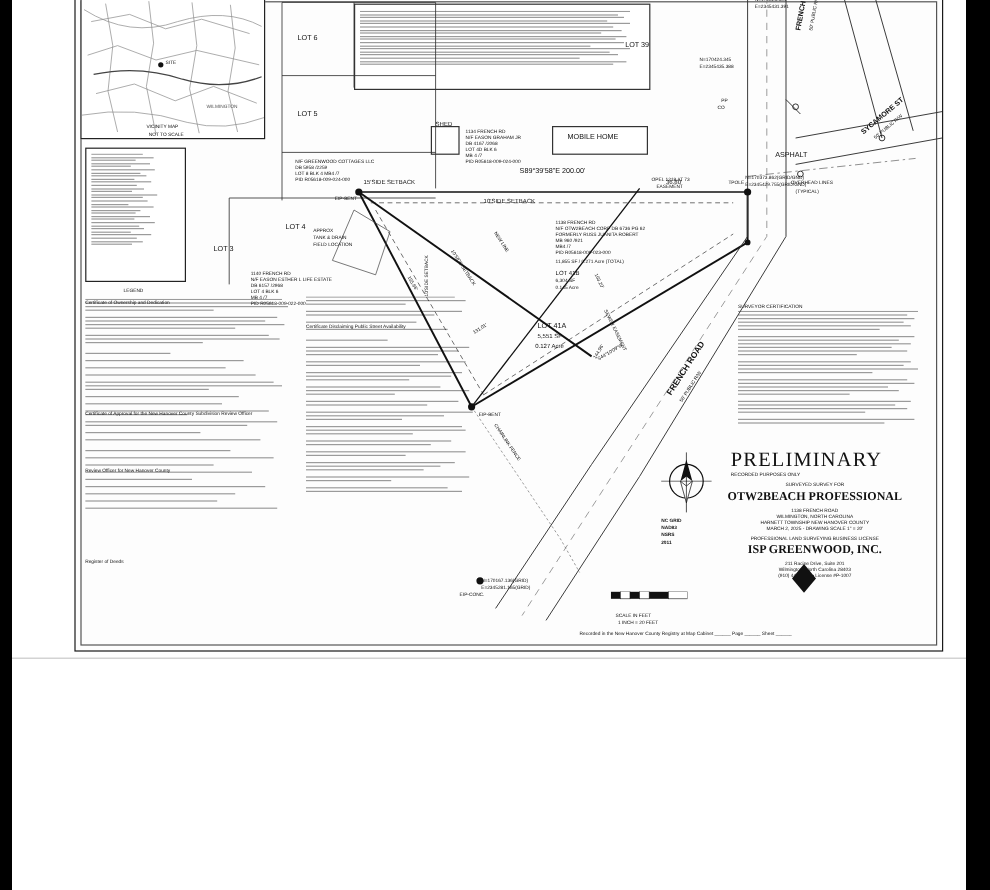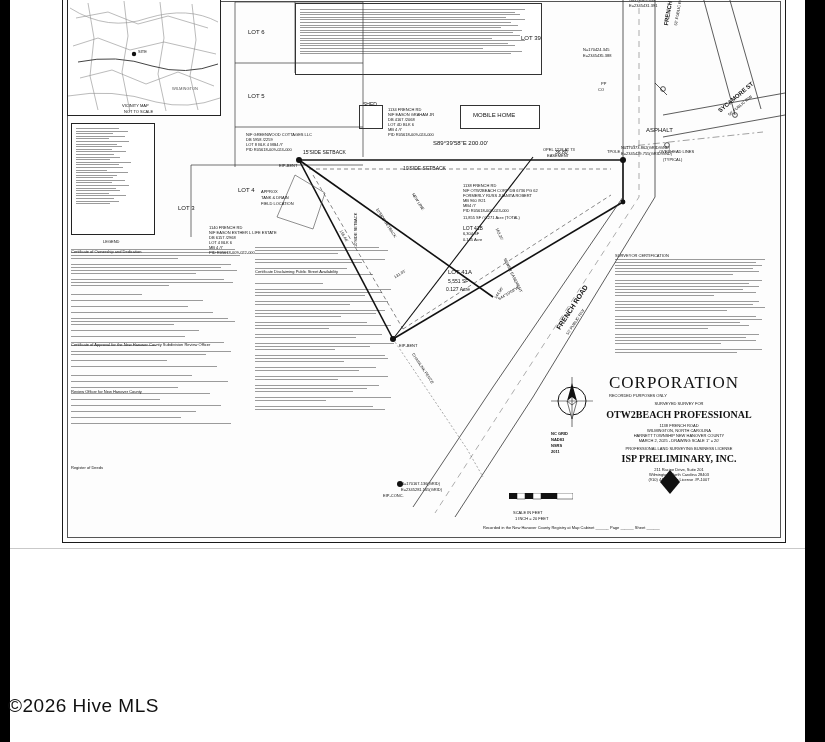--- a/index.html
+++ b/index.html
@@ -589,39 +589,38 @@
       <rect x="0" y="0" width="8" height="6" fill="#111"></rect>
       <rect x="8" y="0" width="8" height="6" fill="#fff" stroke="#111" stroke-width=".5"></rect>
       <rect x="16" y="0" width="8" height="6" fill="#111"></rect>
       <rect x="24" y="0" width="8" height="6" fill="#fff" stroke="#111" stroke-width=".5"></rect>
       <rect x="32" y="0" width="16" height="6" fill="#111"></rect>
       <rect x="48" y="0" width="16" height="6" fill="#fff" stroke="#111" stroke-width=".5"></rect>
     </svg>
     <div class="lbl s4" style="left:450px; top:513px;">SCALE IN FEET</div>
     <div class="lbl s4" style="left:452px; top:519px;">1 INCH = 20 FEET</div>
 
-    <div class="preliminary" style="left:546px; top:376px;">CORPORATION</div>
+    <div class="preliminary" style="left:546px; top:376px;">PRELIMINARY</div>
     <div class="lbl s4" style="left:546px; top:396px;">RECORDED PURPOSES ONLY</div>
 
     <div class="titleblock">
       <div class="lbl s4" style="position:relative; left:0; top:0; width:200px; text-align:center; white-space:normal;">SURVEYED SURVEY FOR</div>
       <div style="font-size:10px; font-weight:bold; font-family:'Liberation Serif', serif; margin-top:3px;">OTW2BEACH PROFESSIONAL</div>
       <div class="lbl s4" style="position:relative; left:0; width:200px; text-align:center; margin-top:3px;">1138 FRENCH ROAD</div>
       <div class="lbl s4" style="position:relative; left:0; width:200px; text-align:center;">WILMINGTON, NORTH CAROLINA</div>
       <div class="lbl s4" style="position:relative; left:0; width:200px; text-align:center;">HARNETT TOWNSHIP  NEW HANOVER COUNTY</div>
       <div class="lbl s4" style="position:relative; left:0; width:200px; text-align:center;">MARCH 2, 2025 - DRAWING SCALE 1" = 20'</div>
       <div class="lbl s4" style="position:relative; left:0; width:200px; text-align:center; margin-top:3px;">PROFESSIONAL LAND SURVEYING BUSINESS LICENSE</div>
-      <div style="font-size:10px; font-weight:bold; font-family:'Liberation Serif', serif; margin-top:2px; color:#111;">ISP PRELIMINARY, INC.</div>
+      <div style="font-size:10px; font-weight:bold; font-family:'Liberation Serif', serif; margin-top:2px; color:#111;">ISP GREENWOOD, INC.</div>
       <div class="lbl s4" style="position:relative; left:0; width:200px; text-align:center; margin-top:3px;">211 Racine Drive, Suite 201</div>
       <div class="lbl s4" style="position:relative; left:0; width:200px; text-align:center;">Wilmington, North Carolina 28403</div>
       <div class="lbl s4" style="position:relative; left:0; width:200px; text-align:center;">(910) 444-2656 • License #P-1007</div>
     </div>
 
     <svg style="position:absolute; left:596px; top:472px;" width="22" height="26" viewBox="0 0 22 26">
       <path d="M11 1 L21 13 L11 25 L1 13 Z" fill="#111"></path>
     </svg>
 
     <div class="lbl s4" style="left:420px; top:528px;">Recorded in the New Hanover County Registry at Map Cabinet ______  Page ______  Sheet ______</div>
   </div>
 
-  <div class="watermark">©2026 Hive MLS</div>
 
 </div>
 
 </body></html>

